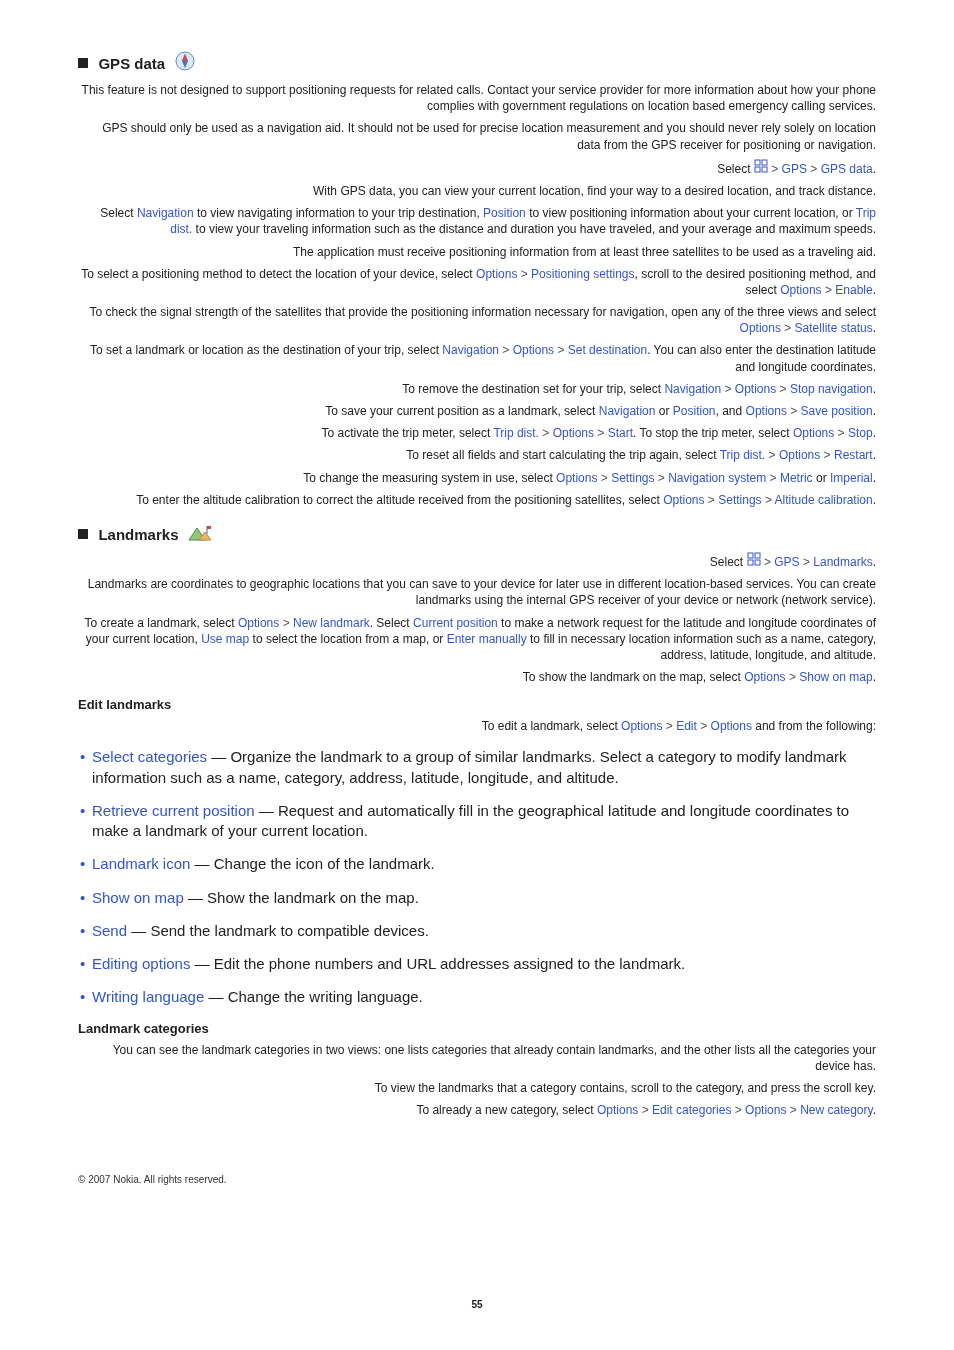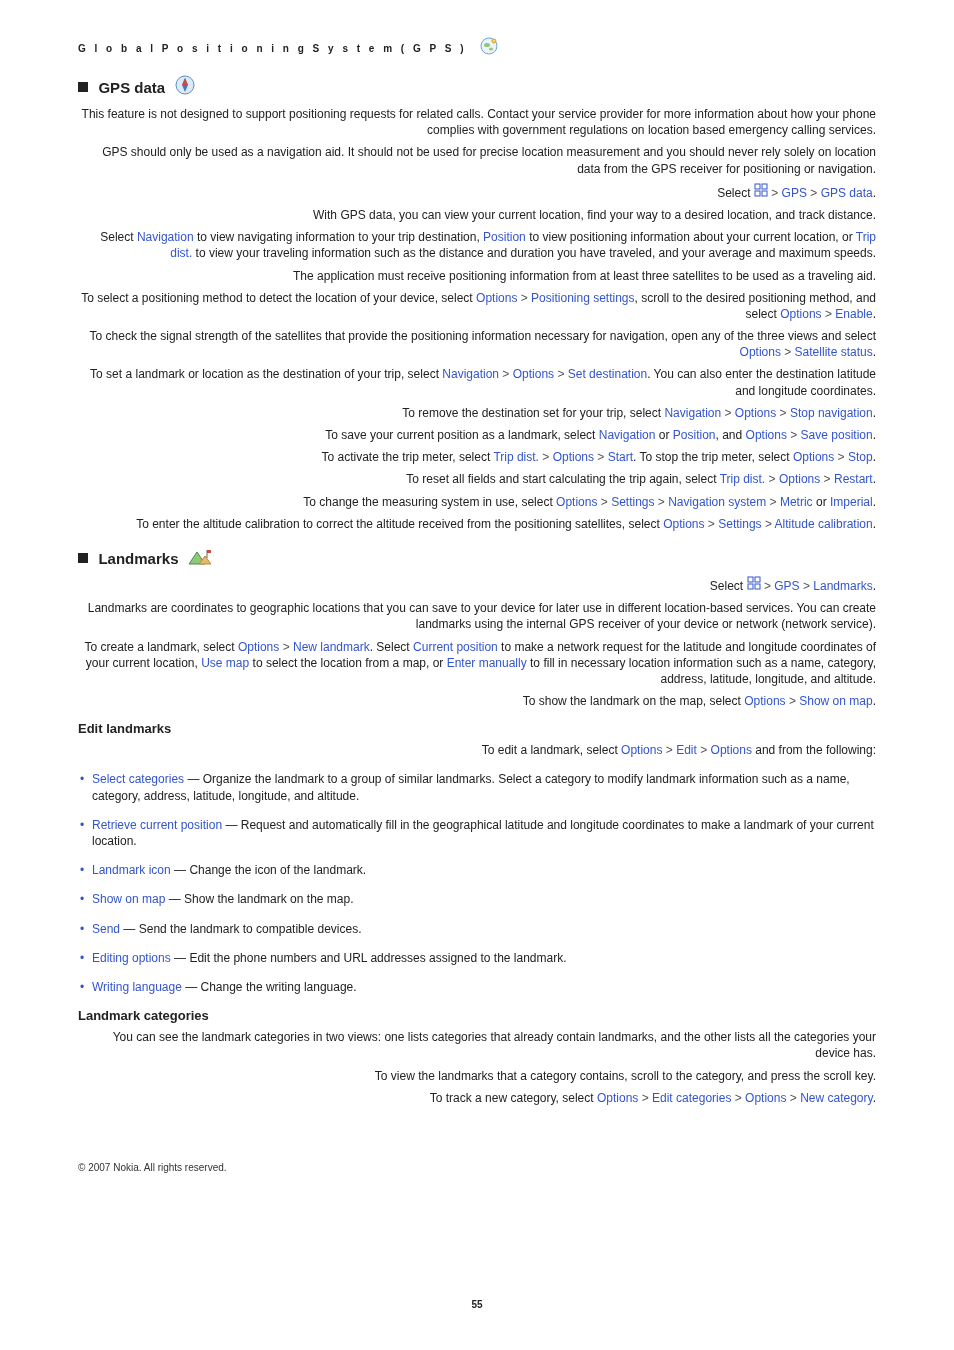--- a/index.html
+++ b/index.html
@@ -60,21 +60,21 @@
     margin-bottom: 6px;
   }
   .blue { color: #3355cc; }
   .gtc { color: #555; font-family: inherit; }
   ul.bul {
     list-style: none;
     padding: 0;
     margin: 4px 0 6px 0;
   }
   ul.bul > li {
-    font-size: 12px;
+    font-size: 15px;
     line-height: 1.35;
     padding-left: 14px;
     position: relative;
     margin: 13px 0;
   }
   ul.bul > li::before {
     content: "•";
     position: absolute;
     left: 2px;
     top: 0;
@@ -94,31 +94,20 @@
     font-weight: bold;
   }
   .page { position: relative; min-height: 1350px; }
   svg { overflow: visible; }
 </style>
 </head>
 <body>
 
 <div class="page">
 
-  <div>
-    <span class="topline">G l o b a l   P o s i t i o n i n g   S y s t e m   ( G P S )</span>
-    <span class="topicon">
-      <svg width="20" height="20">
-          <circle cx="10" cy="10" r="8" fill="#eef3f8" stroke="#6aa6d8"></circle>
-          <ellipse cx="8" cy="9" rx="3" ry="2" fill="#8ec97a"></ellipse>
-          <ellipse cx="12" cy="13" rx="2" ry="1.5" fill="#8ec97a"></ellipse>
-          <circle cx="15" cy="5" r="2" fill="#f5d66b" stroke="#c9a431"></circle>
-        </svg>
-    </span>
-  </div>
 
   <div class="h2row">
     <span class="square"></span>
     <span class="h2text">GPS data</span>
     <span class="h2icon">
       <svg width="22" height="22">
           <circle cx="11" cy="11" r="9" fill="#dbeaf6" stroke="#5a8fc2"></circle>
           <polygon points="11,4 14,11 11,18 8,11" fill="#4a78b5"></polygon>
           <polygon points="11,4 14,11 8,11" fill="#c94b4b"></polygon>
         </svg>
@@ -236,18 +225,18 @@
     <li><span class="blue">Show on map</span><span> — Show the landmark on the map.</span></li>
     <li><span class="blue">Send</span><span> — Send the landmark to compatible devices.</span></li>
     <li><span class="blue">Editing options</span><span> — Edit the phone numbers and URL addresses assigned to the landmark.</span></li>
     <li><span class="blue">Writing language</span><span> — Change the writing language.</span></li>
   </ul>
 
   <div class="h3">Landmark categories</div>
   <div class="para">You can see the landmark categories in two views: one lists categories that already contain landmarks, and the other lists all the categories your device has.</div>
   <div class="para">To view the landmarks that a category contains, scroll to the category, and press the scroll key.</div>
   <div class="para">
-    <span>To track a new category, select </span><span class="blue">Options</span> <span class="gtc">&gt;</span> <span class="blue">Edit categories</span> <span class="gtc">&gt;</span> <span class="blue">Options</span> <span class="gtc">&gt;</span> <span class="blue">New category</span><span>.</span>
+    <span>To already a new category, select </span><span class="blue">Options</span> <span class="gtc">&gt;</span> <span class="blue">Edit categories</span> <span class="gtc">&gt;</span> <span class="blue">Options</span> <span class="gtc">&gt;</span> <span class="blue">New category</span><span>.</span>
   </div>
 
   <div class="footer">© 2007 Nokia. All rights reserved.</div>
   <div class="pagenum">55</div>
 </div>
 
 </body></html>

